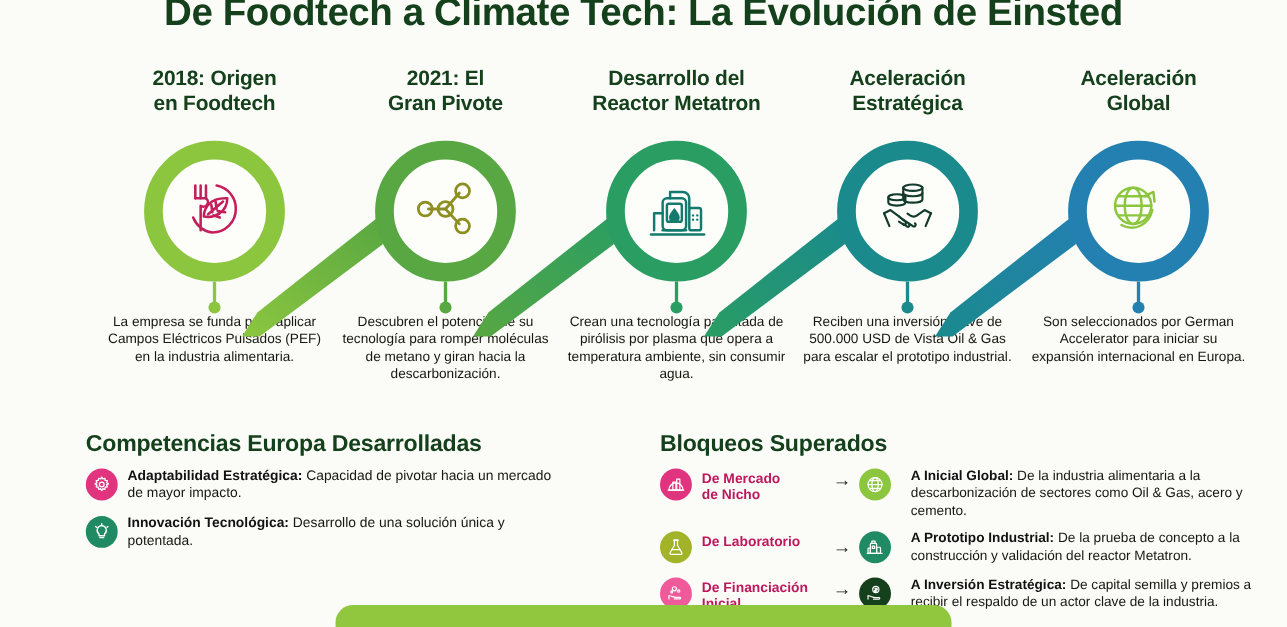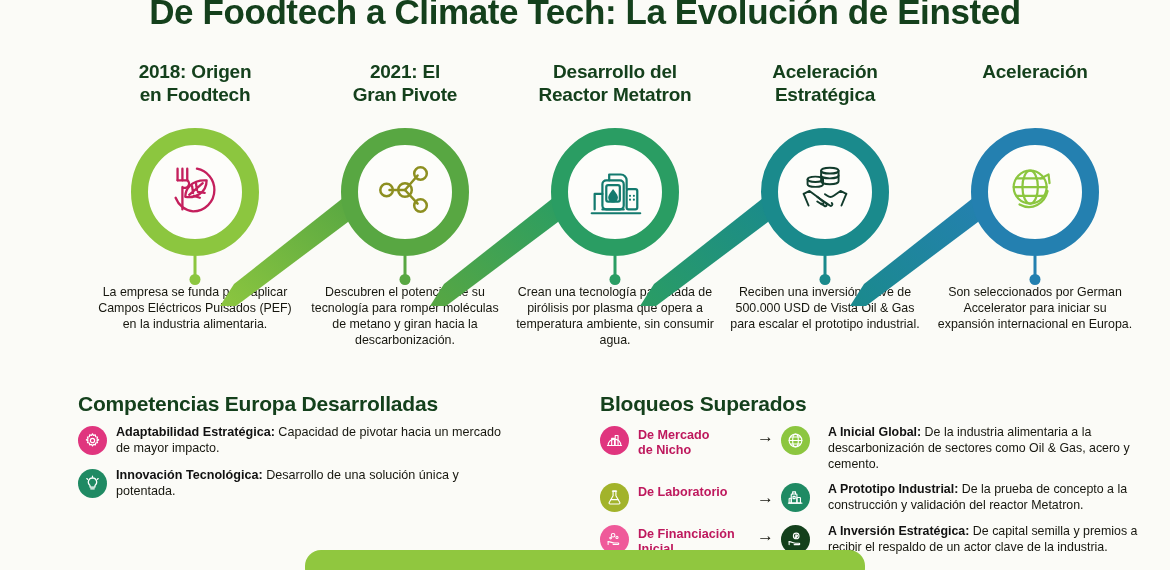--- a/index.html
+++ b/index.html
@@ -245,20 +245,21 @@
         </div>
         <div class="stem" style="background:#1a8a8c;"></div>
         <div class="stem-dot" style="background:#1a8a8c;"></div>
       </div>
       <div class="tl-body">Reciben una inversión clave de 500.000 USD de Vista Oil &amp; Gas para escalar el prototipo industrial.</div>
     </div>
 
     <div class="tl-col" style="left:908px;">
       <div class="tl-head">
         <span>Aceleración</span>
+        <span>Global</span>
       </div>
       <div class="circle-wrap">
         <div class="ring" style="border-color:#2480b0;">
           <span>
             <svg viewBox="0 0 64 64" fill="none" stroke="#8cc63f" stroke-width="2.3" stroke-linecap="round" stroke-linejoin="round">
               <circle cx="27" cy="29" r="17"></circle>
               <ellipse cx="27" cy="29" rx="8" ry="17"></ellipse>
               <line x1="10" y1="29" x2="44" y2="29"></line>
               <line x1="13" y1="20" x2="41" y2="20"></line>
               <line x1="13" y1="38" x2="41" y2="38"></line>

